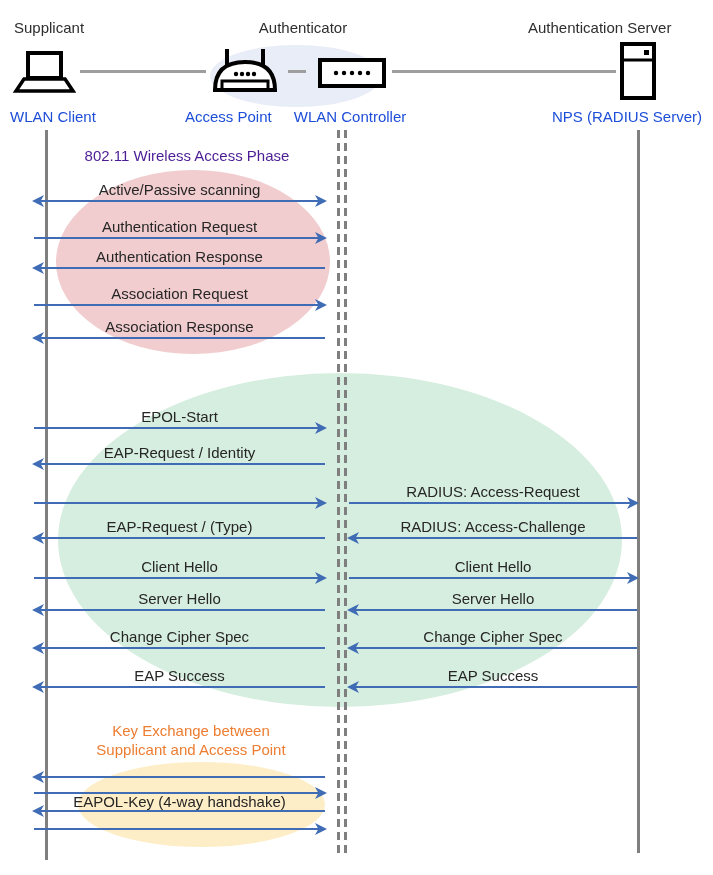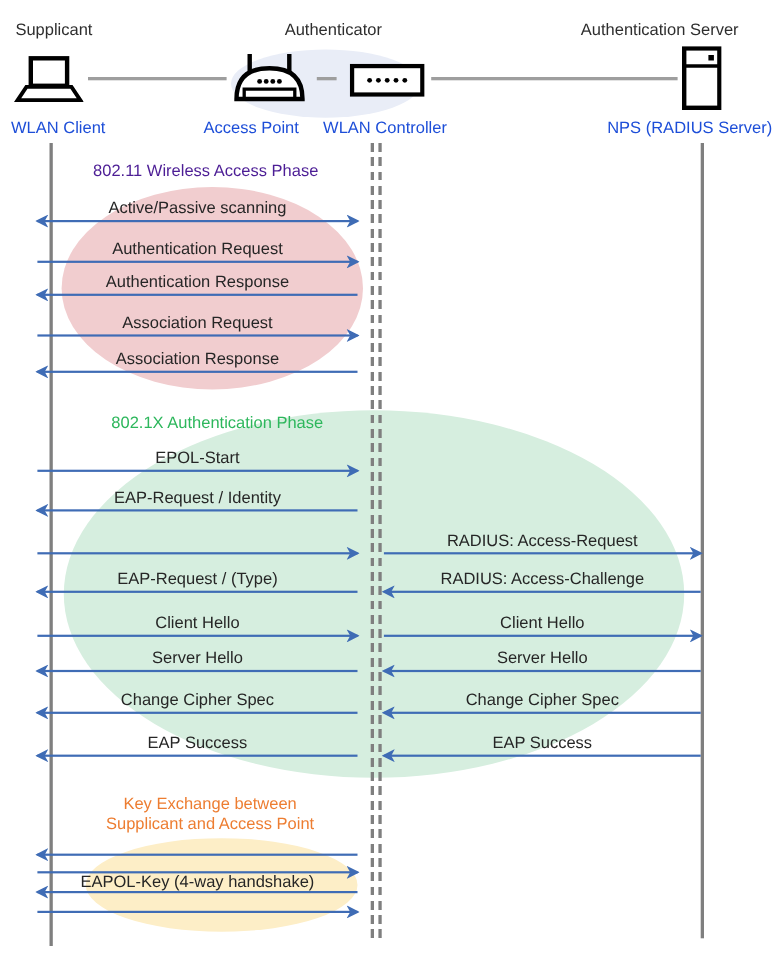--- a/index.html
+++ b/index.html
@@ -114,21 +114,20 @@
   <div class="node-lbl" style="left:185px;width:120px;">Access Point</div>
   <div class="node-lbl" style="left:280px;width:140px;text-align:center">WLAN Controller</div>
   <div class="node-lbl" style="left:552px;width:170px;text-align:left">NPS (RADIUS Server)</div>
 
   <div class="lifeline ll-left"></div>
   <div class="lifeline ll-dash ll-d1"></div>
   <div class="lifeline ll-dash ll-d2"></div>
   <div class="lifeline ll-right"></div>
 
   <div class="phase-title pt-red">802.11 Wireless Access Phase</div>
-  <div class="phase-title pt-green">802.1X Authentication Phase</div>
   <div class="phase-title pt-orange">
     <div>Key Exchange between</div>
     <div>Supplicant and Access Point</div>
   </div>
 
   <div class="lbl lcol" style="top:181px">Active/Passive scanning</div>
   <div class="arrow lcol head-l head-r" style="top:200px"></div>
 
   <div class="lbl lcol" style="top:218px">Authentication Request</div>
   <div class="arrow lcol head-r" style="top:237px"></div>

